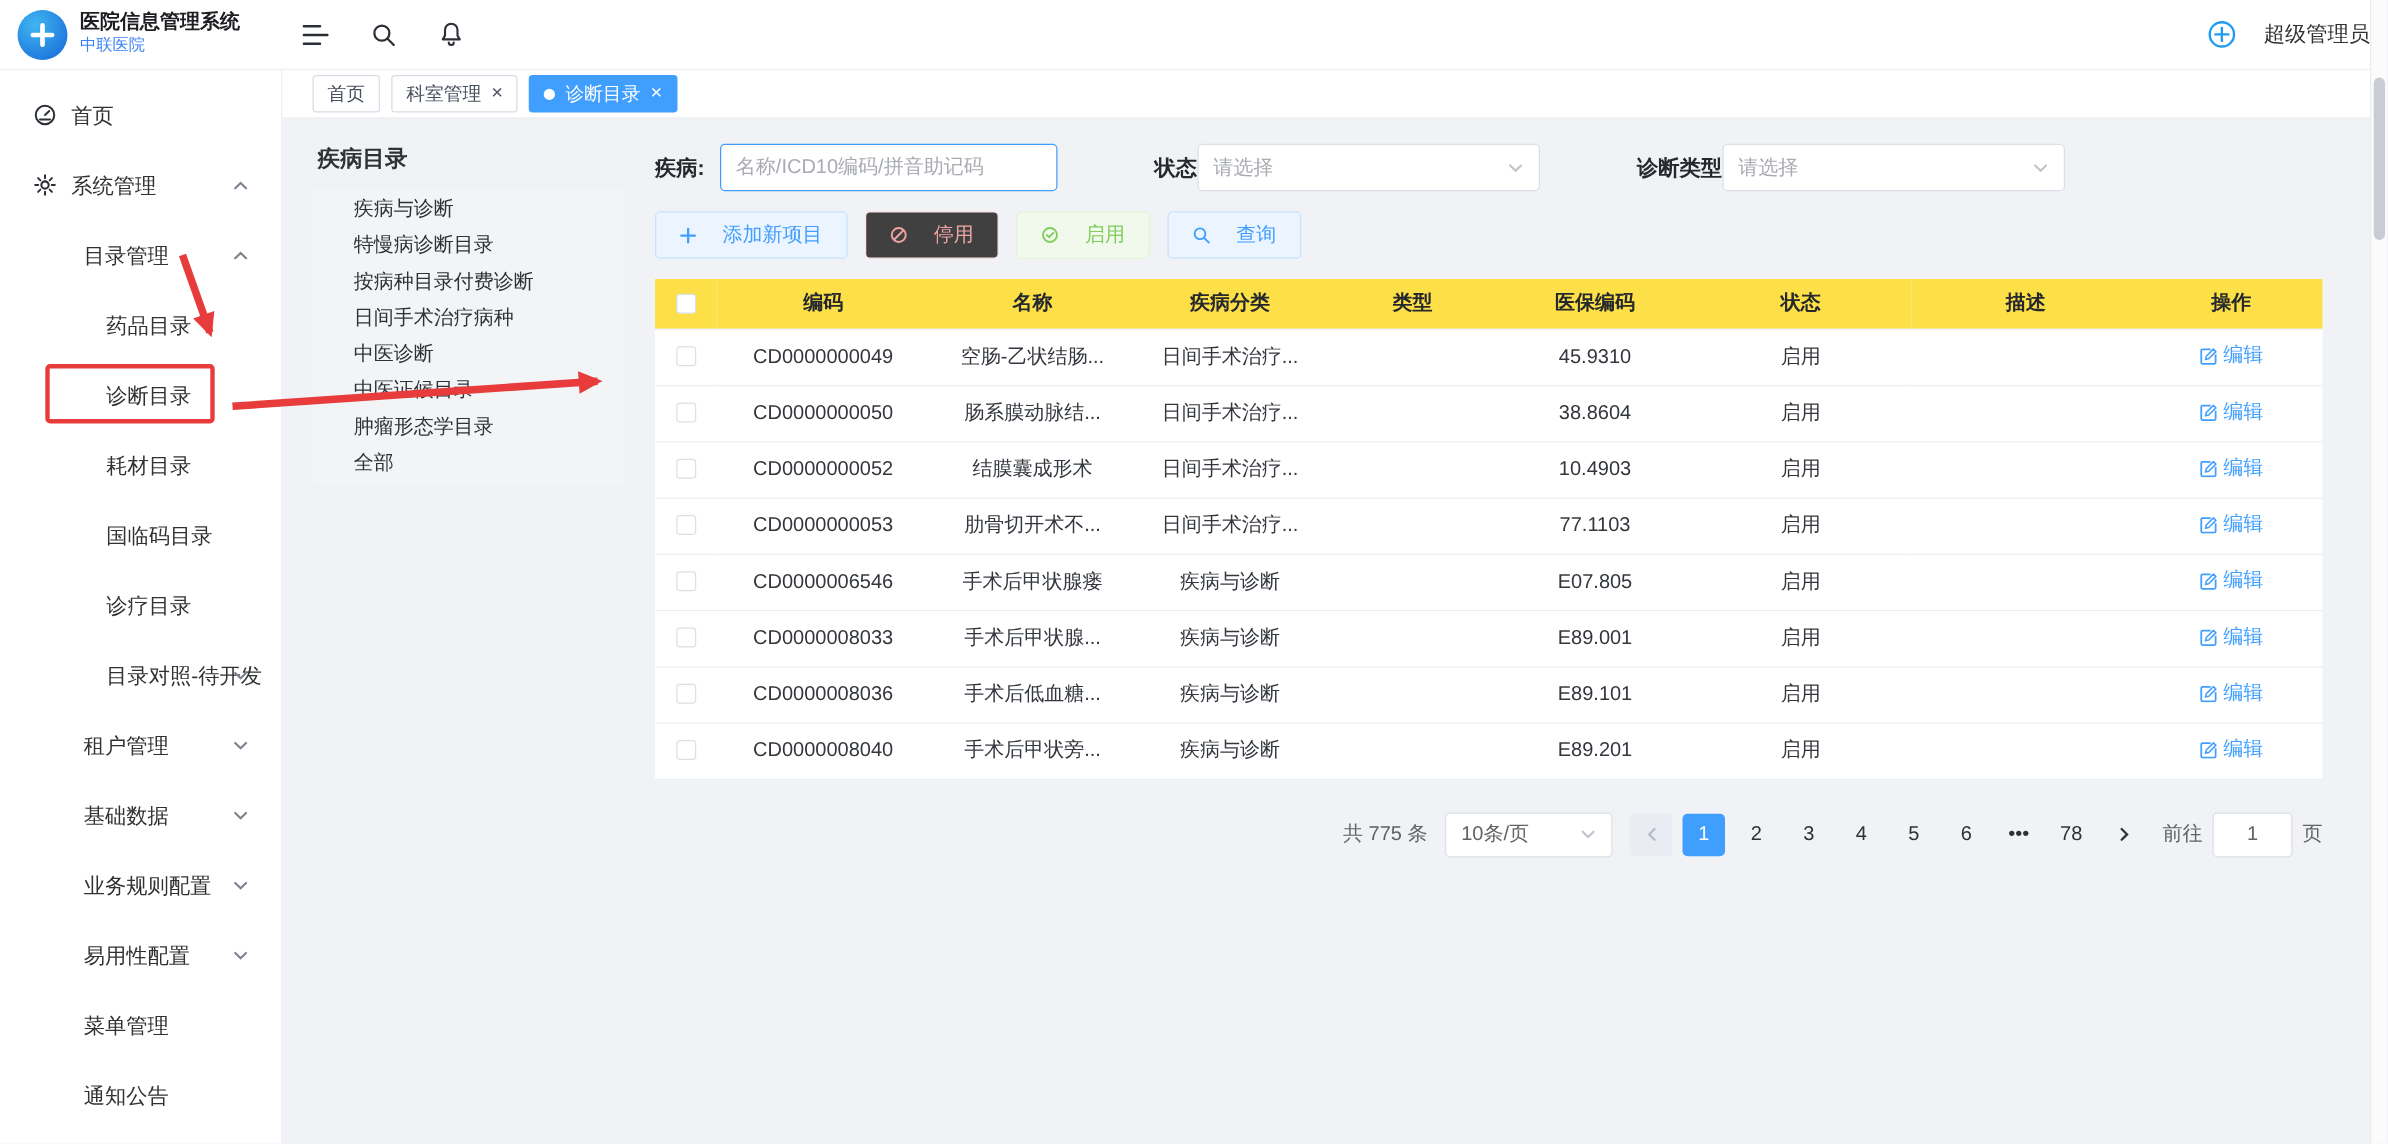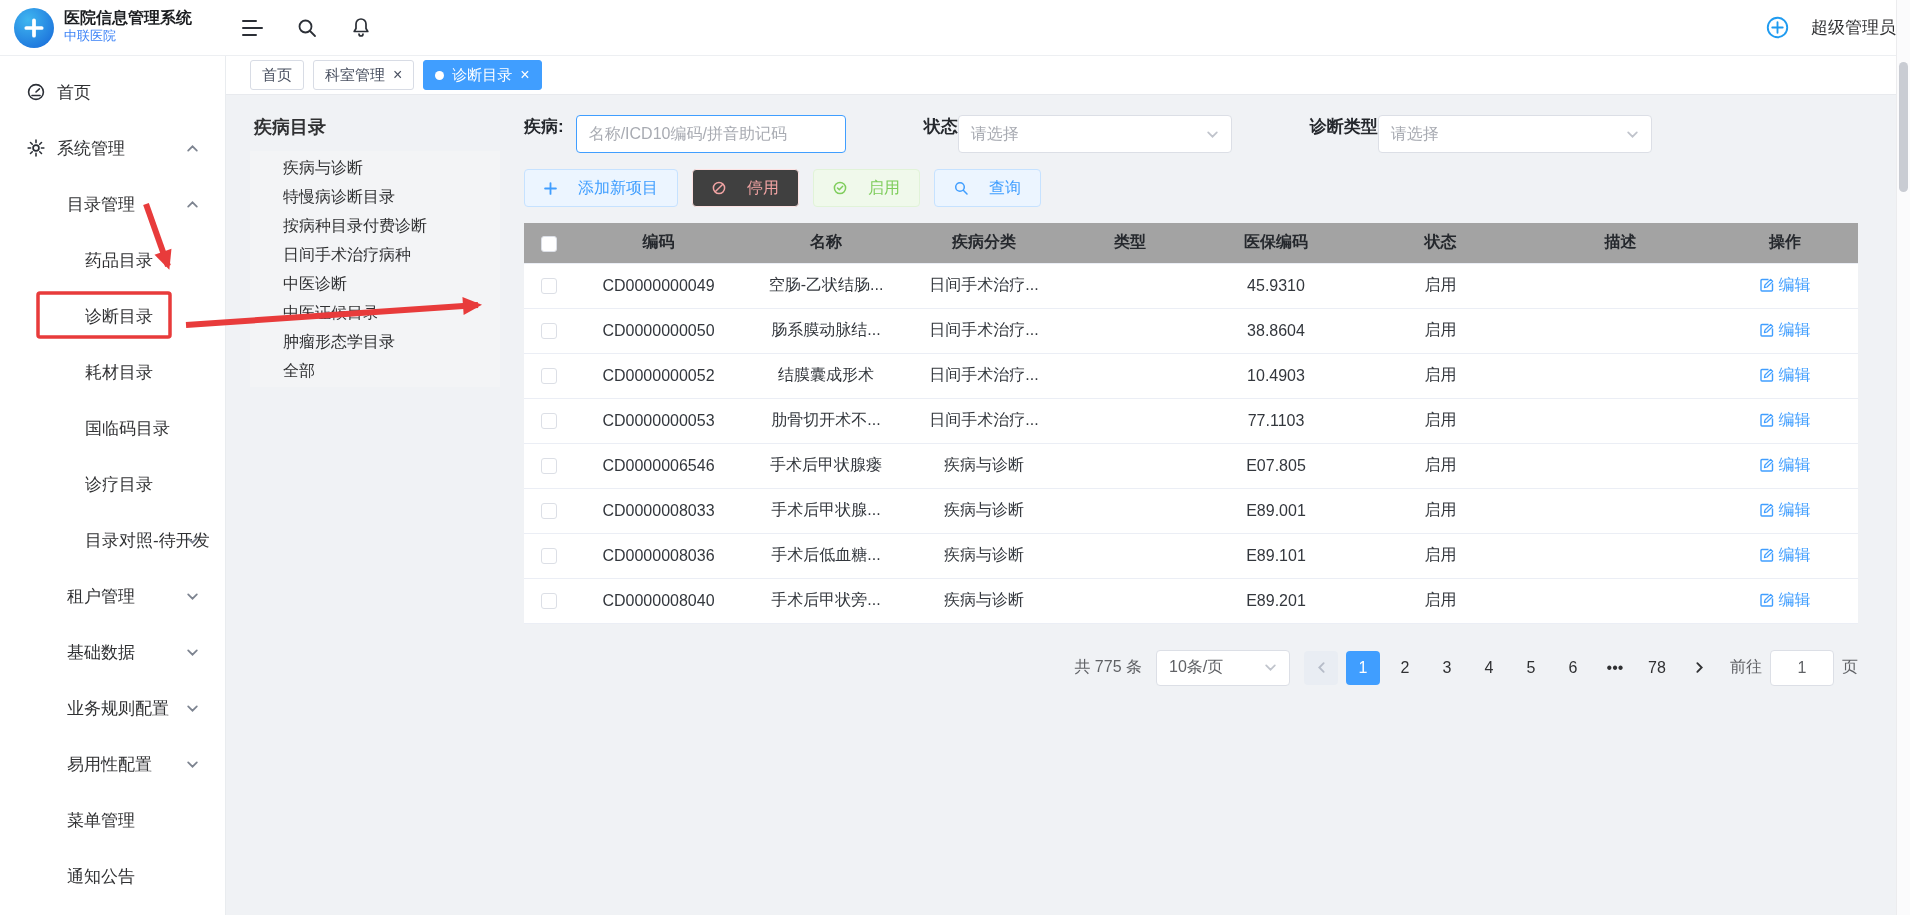--- a/index.html
+++ b/index.html
@@ -38,40 +38,40 @@
 
   
   .content{flex:1;display:flex;align-items:flex-start;gap:24px;padding:20px 38px 0 24px}
   .tree-panel{width:250px;flex:none}
   .tree-title{font-size:18px;font-weight:600;color:#303133;padding-left:4px;margin-bottom:12px}
   .tree-list{background:#f3f4f6;padding:2px 0}
   .tree-item{height:29px;line-height:29px;padding-left:33px;font-size:16px;color:#303133;cursor:pointer;list-style:none;white-space:nowrap}
   .main-panel{flex:1;min-width:0}
 
   
-  .filter-row{display:flex;align-items:flex-start;margin-bottom:16px}
+  .filter-row{display:flex;align-items:center;margin-bottom:16px}
   .filter-row label{font-weight:700;font-size:17px;color:#25282d;white-space:nowrap}
   .text-input{width:270px;height:38px;border:1px solid #409eff;border-radius:4px;padding:0 12px;font-size:16px;color:#303133;outline:none;margin-left:12px;background:#fff}
   .text-input::placeholder{color:#a8abb2}
   .gap1{margin-left:78px}
   .select{height:38px;border:1px solid #dcdfe6;border-radius:4px;background:#fff;display:flex;align-items:center;justify-content:space-between;padding:0 12px;width:274px;color:#a8abb2;font-size:16px;cursor:pointer}
   .select .chevd{color:#c0c4cc;display:flex}
 
   
   .toolbar{display:flex;gap:14px;margin-bottom:16px}
   .btn{height:38px;border-radius:4px;display:inline-flex;align-items:center;gap:21px;padding:0 19px;font-size:16px;border:1px solid transparent;cursor:pointer;background:#fff;white-space:nowrap}
   .btn svg{flex:none}
   .btn-add,.btn-query{background:#ecf5ff;border-color:#c6e2ff;color:#409eff}
   .btn-disable{background:#404040;border-color:#fde2e2;color:#f2a4a4}
   .btn-enable{background:#f0f9eb;border-color:#e1f3d8;color:#7fcd5c}
 
   
   .table-wrap{background:#fff}
   table{width:100%;border-collapse:collapse;table-layout:fixed;font-size:16px}
-  thead th{background:#a3a3a3;font-weight:700;color:#25282d;height:40px;text-align:center;border-bottom:1px solid #ebeef5;white-space:nowrap;overflow:hidden}
+  thead th{background:#fde047;font-weight:700;color:#25282d;height:40px;text-align:center;border-bottom:1px solid #ebeef5;white-space:nowrap;overflow:hidden}
   tbody td{height:45px;border-bottom:1px solid #ebeef5;text-align:center;color:#33373d;white-space:nowrap;overflow:hidden}
   .cb{display:inline-block;width:16px;height:16px;border:1px solid #dcdfe6;border-radius:3px;background:#fff;vertical-align:middle;cursor:pointer}
   .edit-link{color:#409eff;display:inline-flex;align-items:center;gap:5px;cursor:pointer;font-size:16px}
 
   
   .pagination{display:flex;align-items:center;justify-content:flex-end;gap:14px;margin-top:26px;color:#606266;font-size:16px}
   .psize{width:134px;height:36px;margin-left:0;color:#606266}
   .pager-wrap{display:flex;align-items:center;gap:8px}
   .pager{display:contents}
   .page{min-width:34px;height:34px;border:none;background:transparent;color:#303133;font-size:16px;display:flex;align-items:center;justify-content:center;border-radius:4px;cursor:pointer;font-family:inherit}

